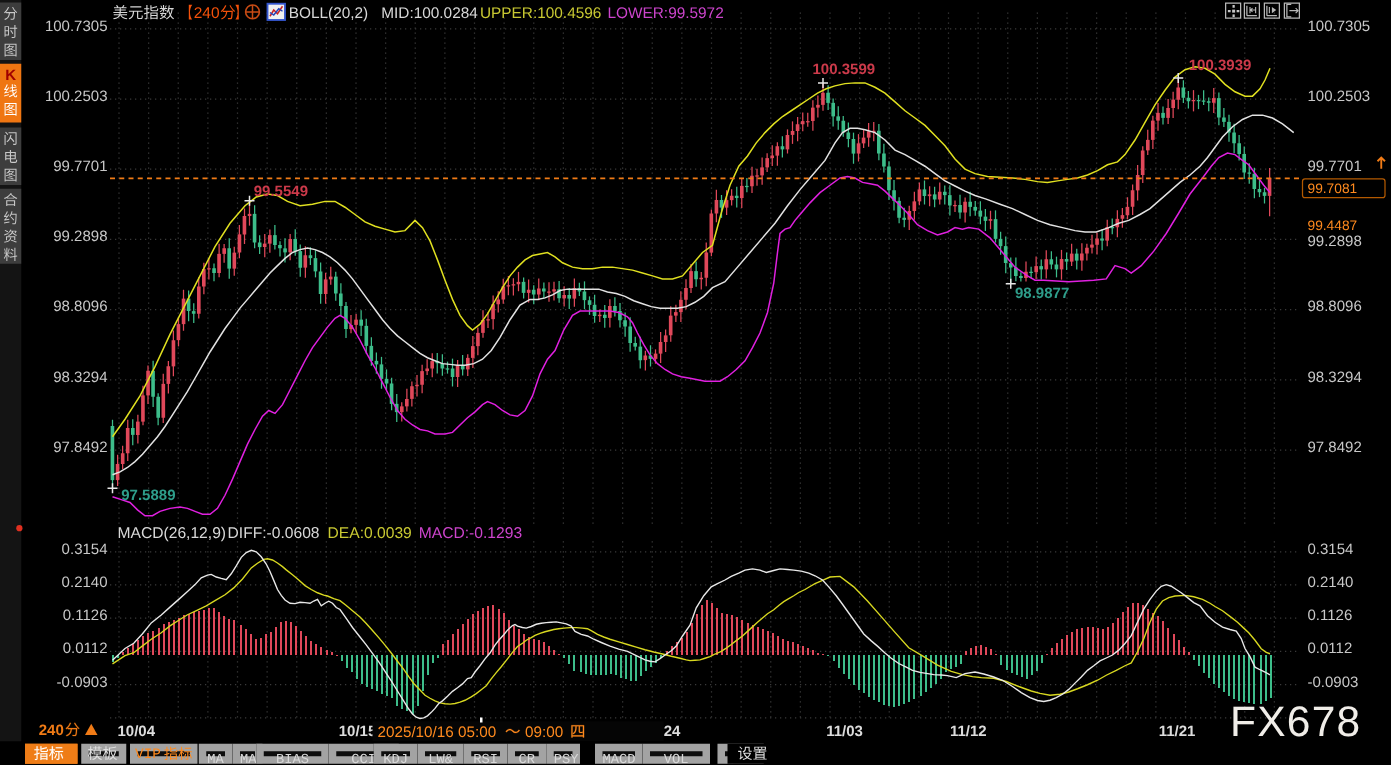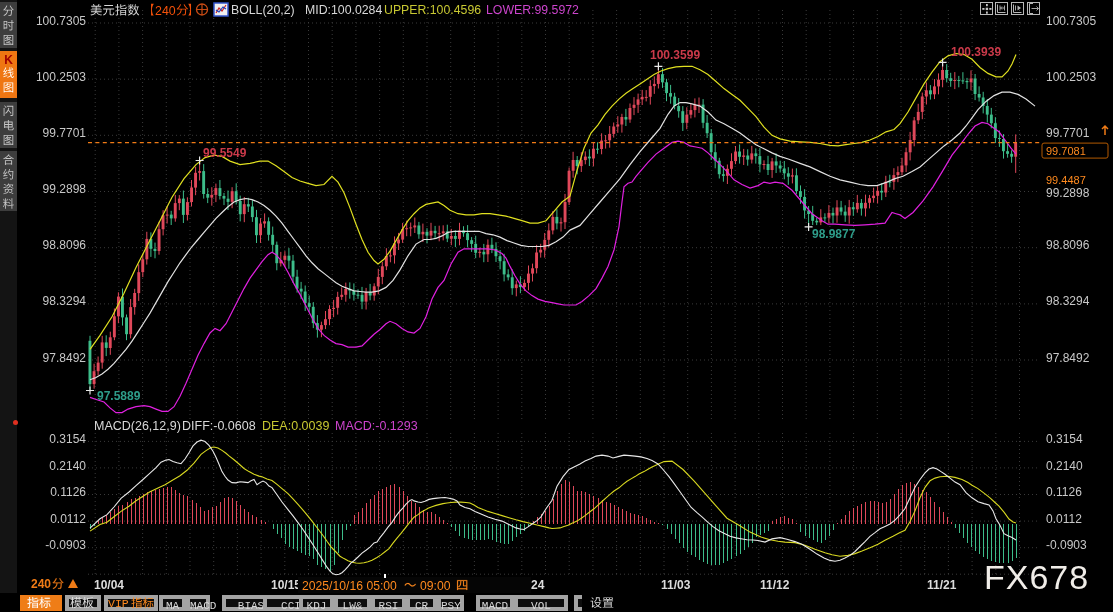--- a/index.html
+++ b/index.html
@@ -1,19 +1,19 @@
 <!DOCTYPE html>
 <html><head><meta charset="utf-8"><style>
 *{margin:0;padding:0;box-sizing:border-box}
 body{width:1113px;height:612px;background:#000;overflow:hidden;position:relative;font-family:"Liberation Sans",sans-serif}
 .sb{position:absolute;left:0;top:0;width:17px;height:612px;background:#141414}
 .tab{position:absolute;left:0;width:17px;background:#3d3d3d;color:#c8c8c8;font-size:11px;line-height:14px;text-align:center;padding-top:3px}
 .tabo{background:#ef7612;color:#fff}
 .bar{position:absolute;left:0;top:593px;width:1113px;height:19px;background:#000}
-.btn{position:absolute;top:595px;height:16px;font-size:11px;color:#d8d8d8;background:#0d0d0d;border:4px solid #a3a3a3;text-align:center;font-family:"Liberation Mono",monospace;padding-top:1px}
+.btn{position:absolute;top:595px;height:16px;font-size:11px;color:#d8d8d8;background:#0d0d0d;border:6px solid #a3a3a3;text-align:center;font-family:"Liberation Mono",monospace;padding-top:1px}
 .btnc{font-family:"Liberation Sans",sans-serif}
 </style></head><body>
 <svg width="1113" height="612" style="position:absolute;left:0;top:0">
     <g stroke="#3a3a3a" stroke-width="1" stroke-dasharray="1 3">
       <line x1="95.2" y1="10" x2="95.2" y2="420"></line>
       <line x1="95.2" y1="433" x2="95.2" y2="575"></line>
       <line x1="118.9" y1="10" x2="118.9" y2="420"></line>
       <line x1="118.9" y1="433" x2="118.9" y2="575"></line>
       <line x1="142.6" y1="10" x2="142.6" y2="420"></line>
       <line x1="142.6" y1="433" x2="142.6" y2="575"></line>
@@ -900,21 +900,21 @@
 <div class="tab tabo" style="top:51px;height:47px"></div>
 <div class="tab" style="top:102px;height:46px"></div>
 <div class="tab" style="top:151px;height:60px"></div>
 <div style="position:absolute;left:13px;top:420px;width:5px;height:5px;border-radius:50%;background:#e03020"></div>
 <div class="bar"></div>
 <div class="btn btnc" style="left:20px;width:42px;background:#ef7d17;border-color:#ef7d17"></div>
 <div class="btn btnc" style="left:65px;width:36px"></div>
 <div class="btn btnc" style="left:104px;width:54px"></div>
 <div class="btn" style="left:159px;width:27px">MA</div>
 <div class="btn" style="left:186px;width:24px">MACD</div>
-<div class="btn" style="left:222px;width:58px">BIAS</div>
+<div class="btn" style="left:205px;width:58px">BIAS</div>
 <div class="btn" style="left:263px;width:56px">CCI</div>
 <div class="btn" style="left:299px;width:35px">KDJ</div>
 <div class="btn" style="left:334px;width:37px">LW&amp;</div>
 <div class="btn" style="left:371px;width:35px">RSI</div>
 <div class="btn" style="left:406px;width:31px">CR</div>
 <div class="btn" style="left:437px;width:27px">PSY</div>
 <div class="btn" style="left:476px;width:38px">MACD</div>
 <div class="btn" style="left:514px;width:54px">VOL</div>
 <div class="btn" style="left:574px;width:37px">OBV</div>
 <div class="btn" style="left:582px;width:44px;border:none;background:#000"></div>

